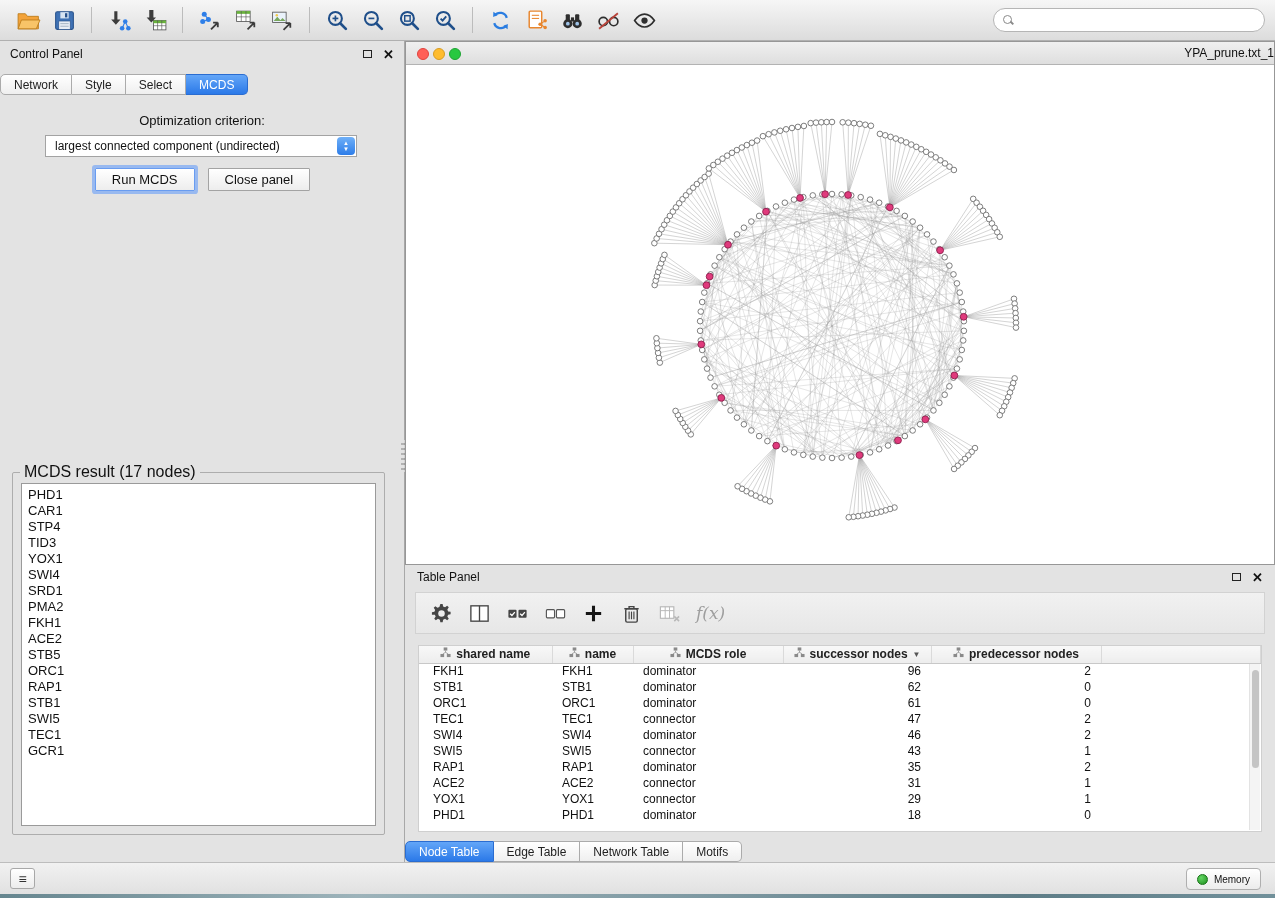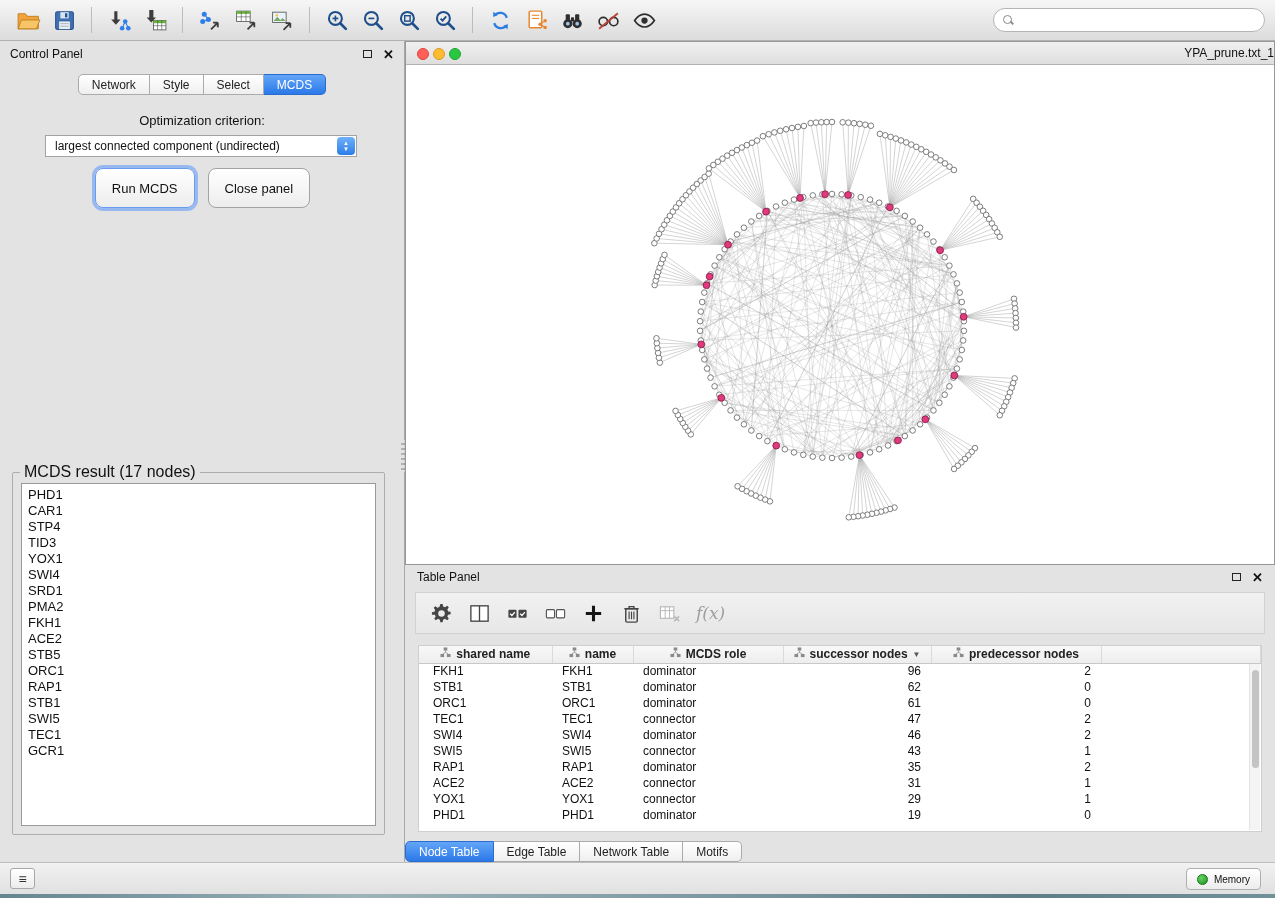--- a/index.html
+++ b/index.html
@@ -19,36 +19,36 @@
   .magicon::before { content:""; position:absolute; left:0; top:0; width:7px; height:7px; border:1.5px solid #8a8a8a; border-radius:50%; }
   .magicon::after { content:""; position:absolute; left:7px; top:7px; width:4px; height:1.6px; background:#8a8a8a; transform:rotate(45deg); }
   .search input { border:none; outline:none; flex:1; font-size:12px; background:transparent; font-family:inherit; }
 
   
   .control-panel { position:absolute; left:0; top:41px; width:405px; height:821px; background:#e3e3e3; border-right:1px solid #a8a8a8; }
   .panel-header { height:26px; display:flex; align-items:center; padding:0 10px; font-size:12px; color:#111; }
   .win-icons { margin-left:auto; display:flex; align-items:center; gap:11px; }
   .float-ico { width:9px; height:8px; border:1.5px solid #222; display:inline-block; }
   .close-ico { font-size:13px; font-weight:bold; color:#111; line-height:1; }
-  .seg-tabs { display:flex; justify-content:center; margin-top:7px; }
+  .seg-tabs { display:flex; justify-content:flex-start; margin-top:7px; }
   .seg { height:21px; line-height:20px; padding:0 13px; font-size:12px; color:#222;
     background:linear-gradient(#ffffff,#efefef); border:1px solid #ababab; border-left:none; }
   .seg-first { border-left:1px solid #ababab; border-radius:5px 0 0 5px; }
   .seg-last { border-radius:0 5px 5px 0; }
   .seg-sel { background:linear-gradient(#63a6f8,#2b79e8); color:#fff; border-color:#2a6cd0; }
   .opt-label { position:absolute; left:0; top:72px; width:100%; text-align:center; font-size:13px; color:#111; }
   .selectbox { position:absolute; left:45px; top:94px; width:312px; height:22px; background:#fff;
     border:1px solid #a3a3a3; border-radius:0; font-size:12px; display:flex; align-items:center;
     padding-left:9px; color:#111; }
   .stepper { position:absolute; right:1px; top:1px; width:18px; height:18px;
     background:linear-gradient(#6fb0f8,#2d7de9); border-radius:4px; display:flex; flex-direction:column;
     align-items:center; justify-content:center; color:#fff; font-size:6px; line-height:6px; }
   .btn-row { position:absolute; left:0; top:127px; width:405px; display:flex; justify-content:center; gap:13px; }
-  .btn { height:40px; padding:0 16px; font-size:13px; color:#111; font-family:inherit;
-    background:linear-gradient(#ffffff,#ededed); border:1px solid #a3a3a3; border-radius:8px; }
+  .btn { height:23px; padding:0 16px; font-size:13px; color:#111; font-family:inherit;
+    background:linear-gradient(#ffffff,#ededed); border:1px solid #a3a3a3; border-radius:1px; }
   .btn-focus { box-shadow:0 0 0 3px rgba(77,144,254,.5); border-color:#699cf0; }
   .mcds-group { position:absolute; left:12px; top:422px; width:373px; height:372px;
     border:1px solid #adadad; border-radius:2px; }
   .mcds-group legend { font-size:16px; margin-left:7px; padding:0 4px; color:#111; }
   .result-list { position:absolute; left:8px; top:2px; right:8px; bottom:8px; background:#fff;
     border:1px solid #9a9a9a; overflow:hidden; padding:3px 0 0 6px; }
   .result-item { font-size:13px; line-height:16px; color:#111; }
 
   
   .network-window { position:absolute; left:405px; top:41px; width:870px; height:524px;
@@ -1144,21 +1144,21 @@
               <td class="c1">YOX1</td>
               <td class="c2">connector</td>
               <td class="c3">29</td>
               <td class="c4">1</td>
               <td></td>
             </tr>
             <tr>
               <td class="c0">PHD1</td>
               <td class="c1">PHD1</td>
               <td class="c2">dominator</td>
-              <td class="c3">19</td>
+              <td class="c3">18</td>
               <td class="c4">0</td>
               <td></td>
             </tr>
           </tbody>
       </table>
       <div class="vscroll">
         <div class="vthumb"></div>
       </div>
     </div>
     <div class="seg-tabs tp-tabs" id="tp-tabs">

